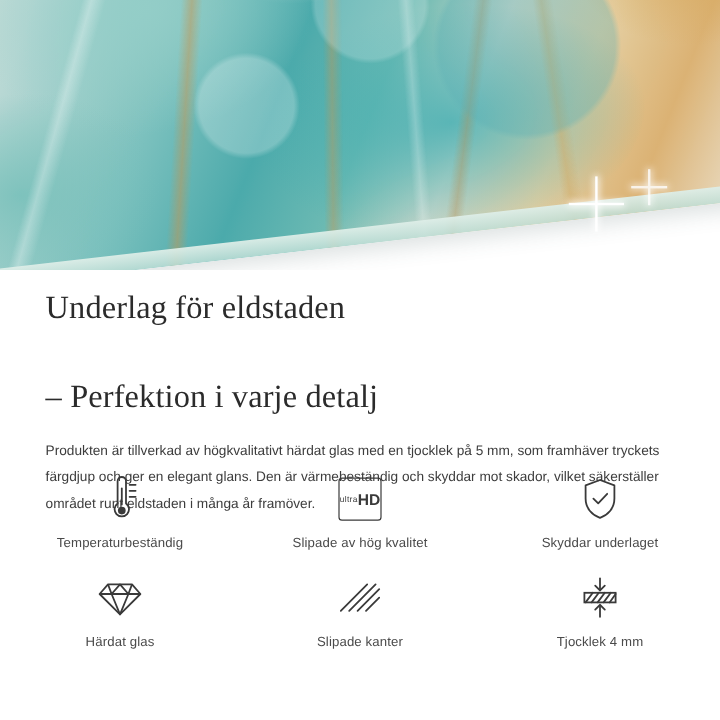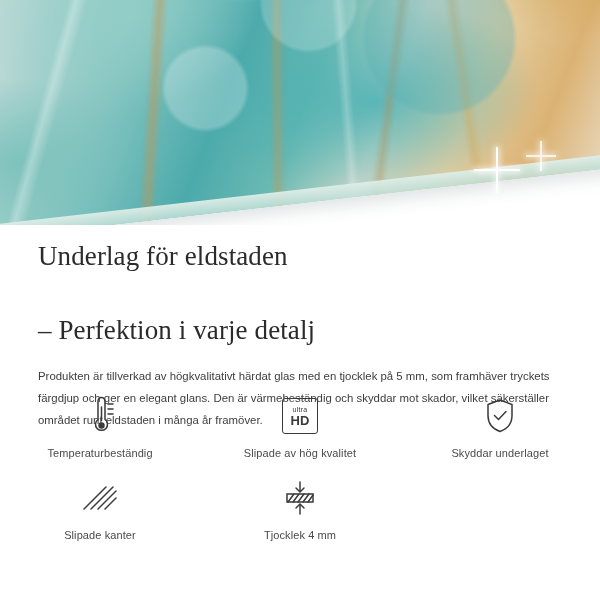--- a/index.html
+++ b/index.html
@@ -163,21 +163,21 @@
     color: #4a4a4a;
     text-align: right;
     letter-spacing: .1px;
   }
   .hd-box {
     width: 34px;
     height: 34px;
     border: 1.5px solid #3a3a3a;
     border-radius: 3px;
     display: flex;
-    flex-direction: column;
+    flex-direction: row;
     align-items: center;
     justify-content: center;
     line-height: 1;
   }
   .hd-box .ultra { font-size: 7px; letter-spacing: .3px; color: #3a3a3a; }
   .hd-box .hd { font-size: 13px; font-weight: 700; color: #3a3a3a; margin-top: 1px; }
 </style>
 </head>
 <body>
 
@@ -229,20 +229,31 @@
     <div class="feature">
       <div class="feature-icon">
         <svg width="38" height="42" viewBox="0 0 38 42" fill="none" stroke="#3a3a3a" stroke-width="1.5" stroke-linejoin="round" stroke-linecap="round">
           <path d="M19 5l12 4.5v11c0 8-5.2 13.6-12 16-6.8-2.4-12-8-12-16v-11L19 5z"></path>
           <path d="M13.5 20.5l4 4 7.5-8"></path>
         </svg>
       </div>
       <div class="feature-label">Skyddar underlaget</div>
     </div>
 
+    <div class="feature">
+      <div class="feature-icon">
+        <svg width="40" height="38" viewBox="0 0 40 38" fill="none" stroke="#3a3a3a" stroke-width="1.5" stroke-linejoin="round">
+          <path d="M10 8h20l7 8-17 17L3 16l7-8z"></path>
+          <path d="M3 16h34"></path>
+          <path d="M10 8l3 8 7-8 7 8 3-8"></path>
+          <path d="M13 16l7 17 7-17"></path>
+        </svg>
+      </div>
+      <div class="feature-label">Härdat glas</div>
+    </div>
 
     <div class="feature">
       <div class="feature-icon">
         <svg width="40" height="34" viewBox="0 0 40 34" fill="none" stroke="#3a3a3a" stroke-width="1.5" stroke-linecap="round">
           <path d="M4 28L26 6"></path>
           <path d="M11 28L33 6"></path>
           <path d="M18 28L36 10"></path>
           <path d="M25 28L36 17"></path>
         </svg>
       </div>

